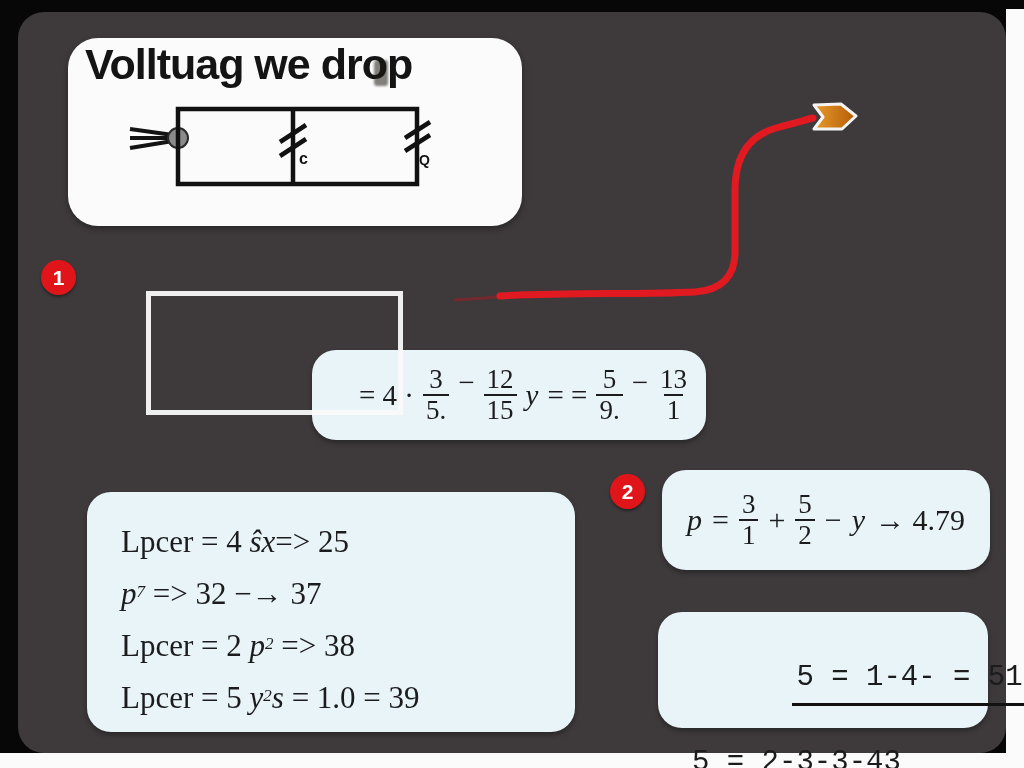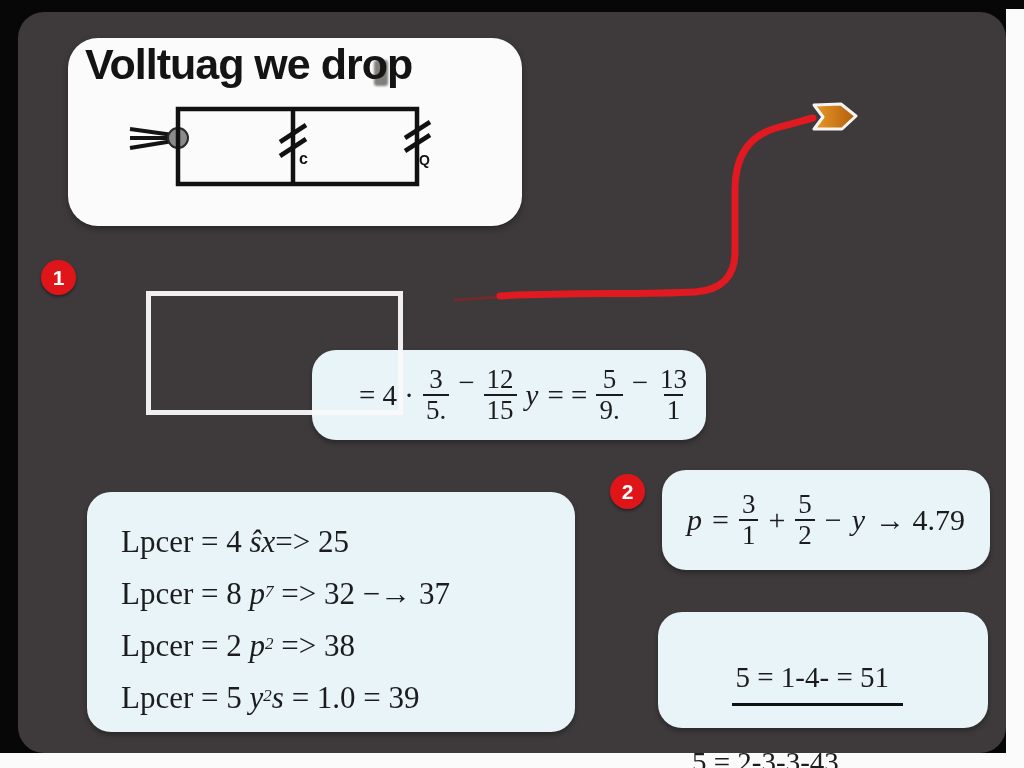--- a/index.html
+++ b/index.html
@@ -30,21 +30,21 @@
   .panel{position:absolute;background:#e8f4f7;border-radius:24px;color:#1c1c1e;
          box-shadow:0 3px 5px rgba(0,0,0,.33);font-family:"Liberation Serif",serif;}
   .panel1{left:294px;top:338px;width:394px;height:90px;display:flex;align-items:center;
           justify-content:flex-end;padding-right:16px;box-sizing:border-box;gap:9px;
           font-size:29px;white-space:pre;z-index:4;}
   .panel2{left:644px;top:458px;width:328px;height:100px;display:flex;align-items:center;
           justify-content:center;gap:10px;font-size:30px;white-space:pre;}
   .panel3{left:48px;top:480px;width:488px;height:240px;box-sizing:border-box;
           padding:24px 0 0 34px;font-size:31px;margin-left:21px;}
   .panel4{left:640px;top:600px;width:330px;height:116px;box-sizing:border-box;
-          padding:16px 0 0 30px;font-size:29px;white-space:pre;}
+          padding:16px 0 0 30px;font-size:29px;white-space:pre;font-family:Liberation Mono, monospace;}
   .frac{display:inline-flex;flex-direction:column;align-items:center;line-height:1.02;
         font-size:27px;}
   .frac .den{border-top:2.5px solid #1c1c1e;padding:1px 3px 0 3px;}
   .frac .num{padding:0 3px;}
   .op-hi{position:relative;top:-13px;}
   .it{font-style:italic;}
   .eq-line{white-space:pre;height:52px;display:flex;align-items:center;}
   .eq-line sup{font-size:0.55em;font-style:italic;position:relative;top:-2px;}
   .fp-top{display:inline-block;border-bottom:3px solid #111;padding:0 14px 9px 4px;}
   .fp-bottom{padding:7px 0 0 4px;}
@@ -143,21 +143,21 @@
       <span>−</span>
       <span class="it">y</span>
       <span>→ 4.79</span>
     </div>
 
     <div class="panel panel3">
       <div class="eq-line">
         <span>Lpcer = 4 </span><span class="it">ŝx</span><sup></sup><span class="it"></span><span>=&gt; 25</span>
       </div>
       <div class="eq-line">
-        <span>Lpcer = 8 </span><span class="it">p</span><sup>7</sup><span class="it"></span><span> =&gt; 32 −→ 37</span>
+        <span class="it">p</span><sup>7</sup><span class="it"></span><span> =&gt; 32 −→ 37</span>
       </div>
       <div class="eq-line">
         <span>Lpcer = 2 </span><span class="it">p</span><sup>2</sup><span class="it"></span><span> =&gt; 38</span>
       </div>
       <div class="eq-line">
         <span>Lpcer = 5 </span><span class="it">y</span><sup>2</sup><span class="it">s</span><span> = 1.0 = 39</span>
       </div>
     </div>
 
     <div class="panel panel4">

